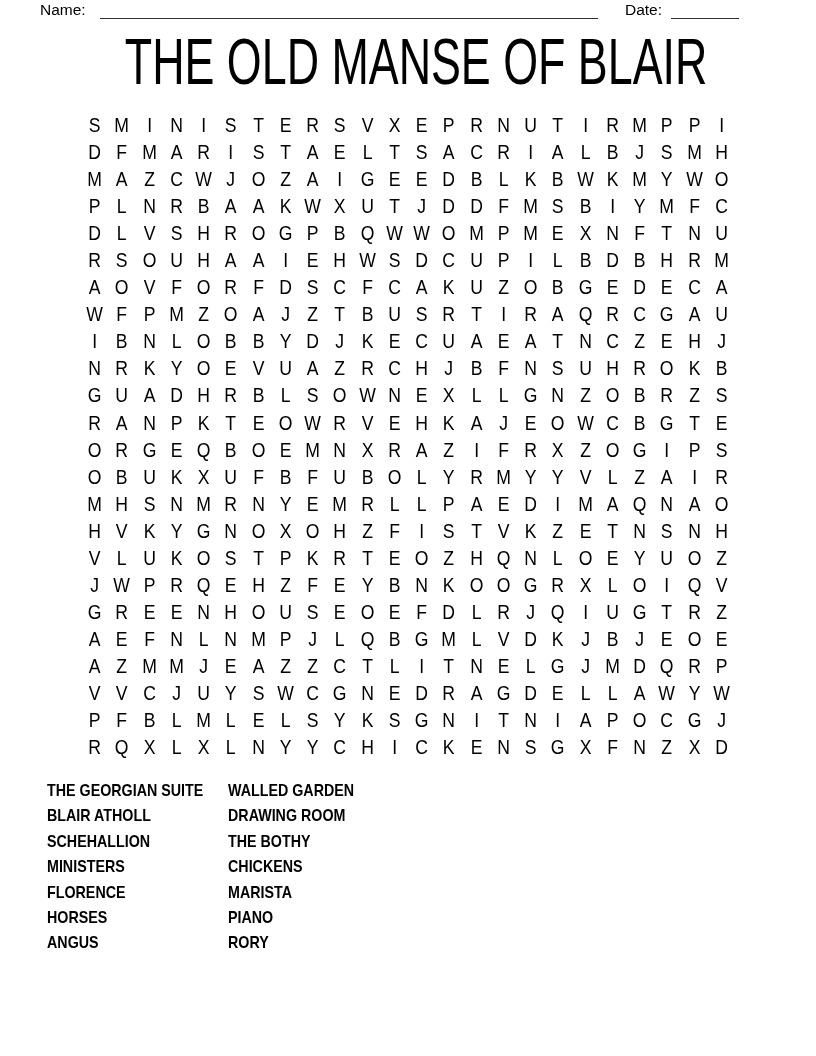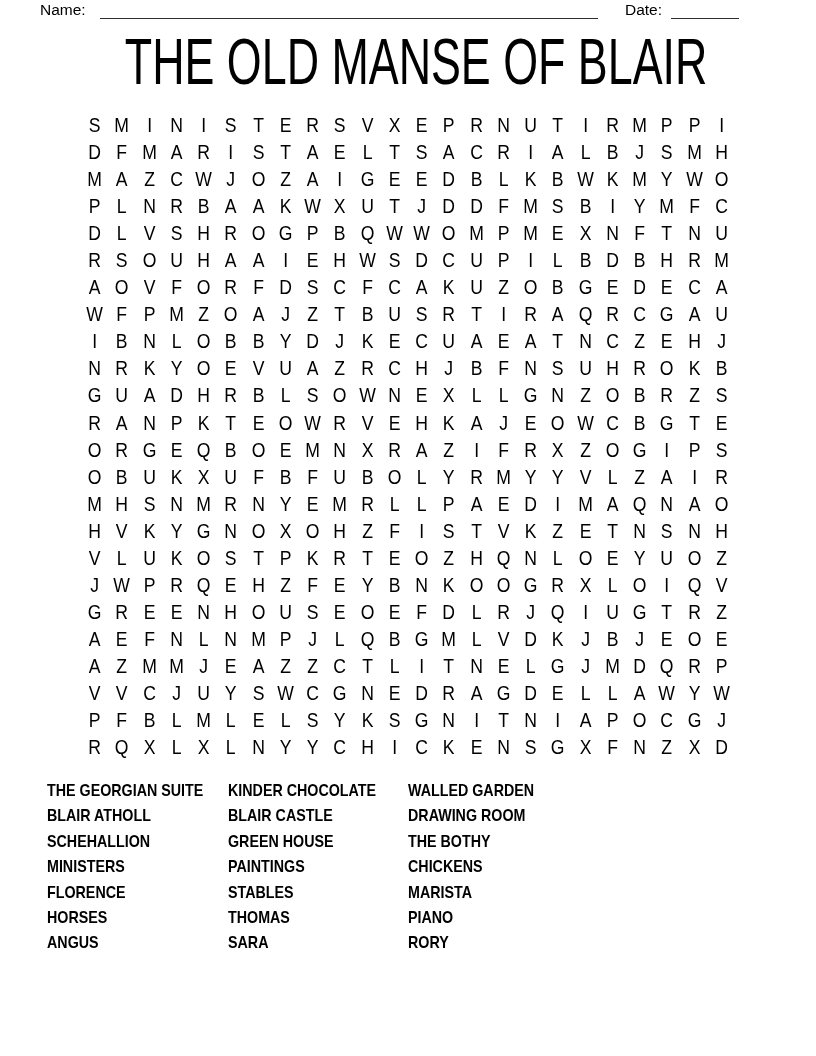--- a/index.html
+++ b/index.html
@@ -646,29 +646,20 @@
   <div class="wcol">
       <div class="word">THE GEORGIAN SUITE</div>
       <div class="word">BLAIR ATHOLL</div>
       <div class="word">SCHEHALLION</div>
       <div class="word">MINISTERS</div>
       <div class="word">FLORENCE</div>
       <div class="word">HORSES</div>
       <div class="word">ANGUS</div>
     </div>
   <div class="wcol">
-      <div class="word">KINDER CHOCOLATE</div>
-      <div class="word">BLAIR CASTLE</div>
-      <div class="word">GREEN HOUSE</div>
-      <div class="word">PAINTINGS</div>
-      <div class="word">STABLES</div>
-      <div class="word">THOMAS</div>
-      <div class="word">SARA</div>
-    </div>
-  <div class="wcol">
       <div class="word">WALLED GARDEN</div>
       <div class="word">DRAWING ROOM</div>
       <div class="word">THE BOTHY</div>
       <div class="word">CHICKENS</div>
       <div class="word">MARISTA</div>
       <div class="word">PIANO</div>
       <div class="word">RORY</div>
     </div>
 </div>
 

